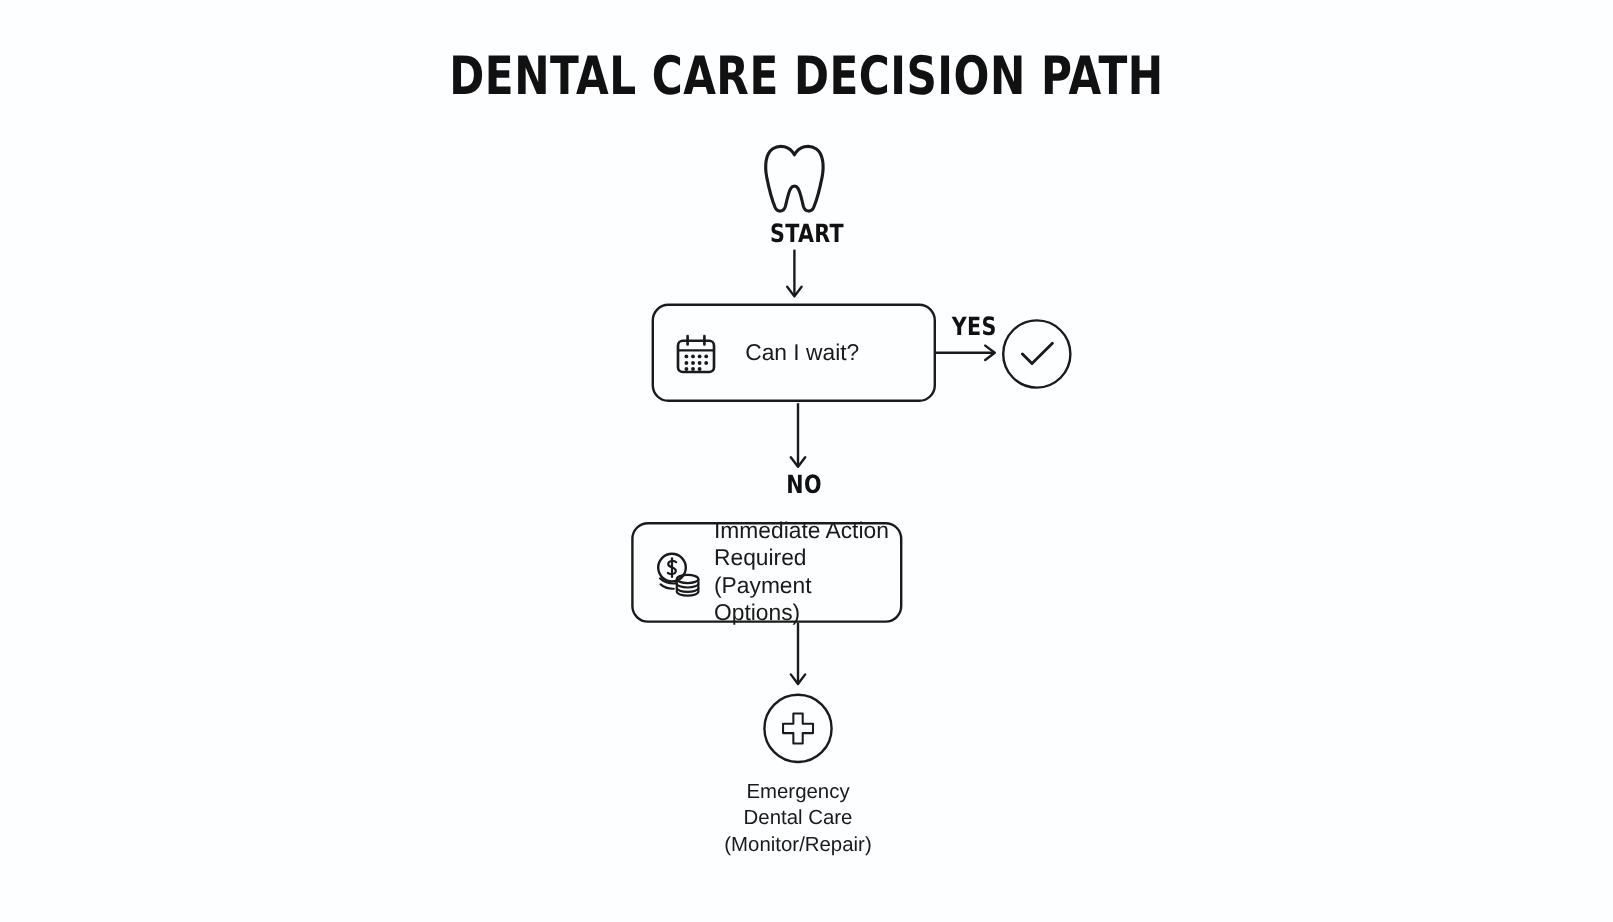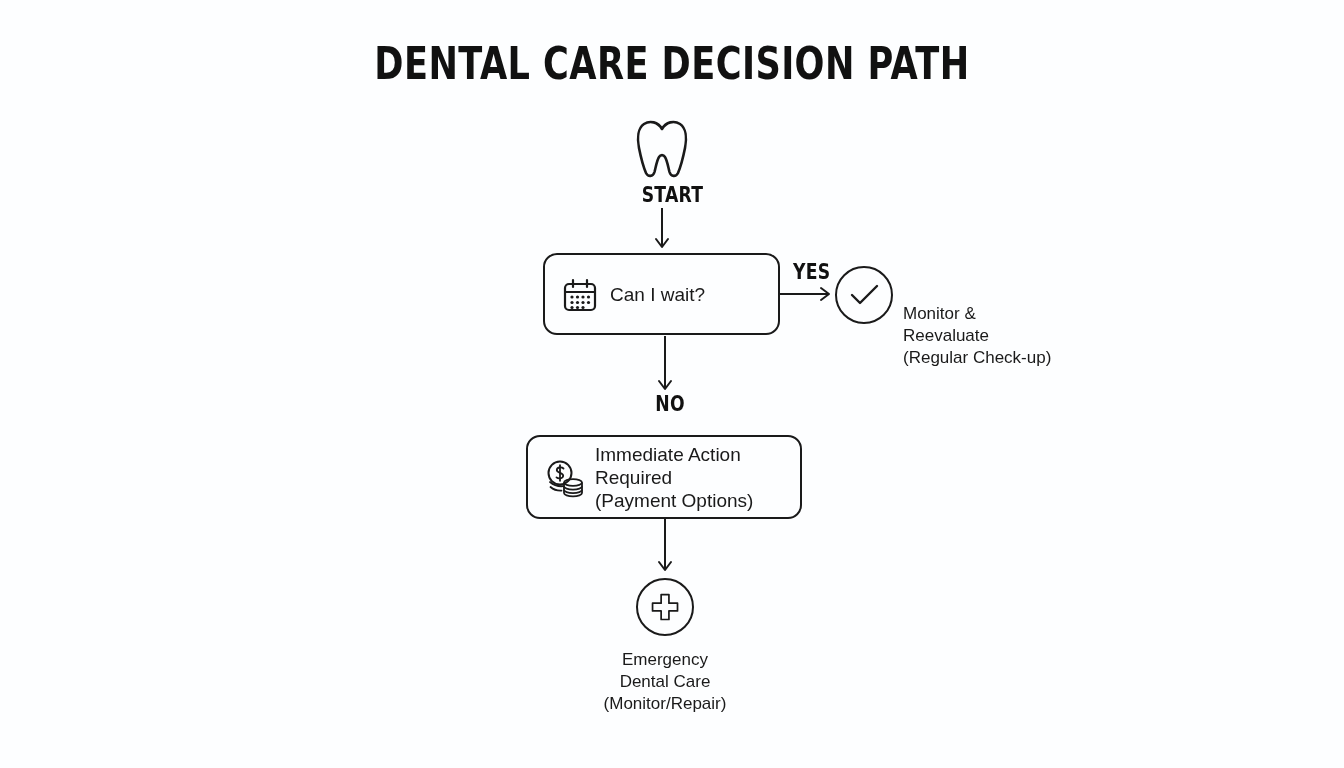--- a/index.html
+++ b/index.html
@@ -113,21 +113,21 @@
 
   <div class="cond-label" style="left:637px; top:185px; width:52px; text-align:center; transform-origin:center top;">START</div>
 
   <div class="abs" style="left:648px; top:208px; width:28px; height:42px;">
     <svg width="28" height="42" viewBox="0 0 28 42">
       <line x1="14" y1="0" x2="14" y2="38" stroke="#1a1a1a" stroke-width="2"></line>
       <polyline points="8,31 14,39 20,31" fill="none" stroke="#1a1a1a" stroke-width="2" stroke-linecap="round" stroke-linejoin="round"></polyline>
     </svg>
   </div>
 
-  <div class="node-box" style="left:543px; top:253px; width:237px; height:82px; padding-left:9px;">
+  <div class="node-box" style="left:543px; top:253px; width:237px; height:82px; padding-left:20px;">
 
     <span class="abs" style="left:16px; top:22px; width:38px; height:38px;">
       <svg width="38" height="38" viewBox="0 0 38 38">
         <rect x="4" y="7" width="30" height="26" rx="4" ry="4" fill="none" stroke="#1a1a1a" stroke-width="2.2"></rect>
         <line x1="4" y1="15" x2="34" y2="15" stroke="#1a1a1a" stroke-width="2"></line>
         <line x1="12" y1="3" x2="12" y2="10" stroke="#1a1a1a" stroke-width="2.2" stroke-linecap="round"></line>
         <line x1="26" y1="3" x2="26" y2="10" stroke="#1a1a1a" stroke-width="2.2" stroke-linecap="round"></line>
         <g fill="#1a1a1a">
           <circle cx="11" cy="20" r="1.6"></circle>
             <circle cx="16.5" cy="20" r="1.6"></circle>
@@ -156,34 +156,31 @@
 
   <div class="cond-label" style="left:789px; top:262px;">YES</div>
 
   <div class="abs" style="left:834px; top:265px; width:60px; height:60px;">
     <svg width="60" height="60" viewBox="0 0 60 60">
       <circle cx="30" cy="30" r="28" fill="none" stroke="#1a1a1a" stroke-width="2"></circle>
       <polyline points="18,30 26,38 43,21" fill="none" stroke="#1a1a1a" stroke-width="2.4" stroke-linecap="round" stroke-linejoin="round"></polyline>
     </svg>
   </div>
 
-  <div class="outcome-text" style="left:903px; top:303px; width:210px;">Monitor &amp;
-Reevaluate
-(Regular Check-up)</div>
 
   <div class="abs" style="left:651px; top:336px; width:28px; height:56px;">
     <svg width="28" height="56" viewBox="0 0 28 56">
       <line x1="14" y1="0" x2="14" y2="52" stroke="#1a1a1a" stroke-width="2"></line>
       <polyline points="8,45 14,53 20,45" fill="none" stroke="#1a1a1a" stroke-width="2" stroke-linecap="round" stroke-linejoin="round"></polyline>
     </svg>
   </div>
 
   <div class="cond-label" style="left:652px; top:394px;">NO</div>
 
-  <div class="node-box" style="left:526px; top:435px; width:276px; height:84px;">
+  <div class="node-box" style="left:526px; top:435px; width:226px; height:84px;">
 
     <span class="abs" style="left:16px; top:22px; width:42px; height:42px;">
       <svg width="42" height="42" viewBox="0 0 42 42">
         <circle cx="16" cy="14" r="11.5" fill="none" stroke="#1a1a1a" stroke-width="2"></circle>
         <path d="M19.5 9.5 C 18 8, 13 7.8, 12.8 11 C 12.6 14, 19.4 13.6, 19.2 16.8
                  C 19 20, 14 19.8, 12.5 18.4" fill="none" stroke="#1a1a1a" stroke-width="1.8" stroke-linecap="round"></path>
         <line x1="16" y1="6.2" x2="16" y2="21.8" stroke="#1a1a1a" stroke-width="1.8" stroke-linecap="round"></line>
         <path d="M6 23 C 10 26.5, 15 27.5, 19 27.2" fill="none" stroke="#1a1a1a" stroke-width="1.8" stroke-linecap="round"></path>
         <path d="M6.5 28 C 10 31, 14 31.8, 17.5 31.6" fill="none" stroke="#1a1a1a" stroke-width="1.8" stroke-linecap="round"></path>
         <g fill="none" stroke="#1a1a1a" stroke-width="1.8">

